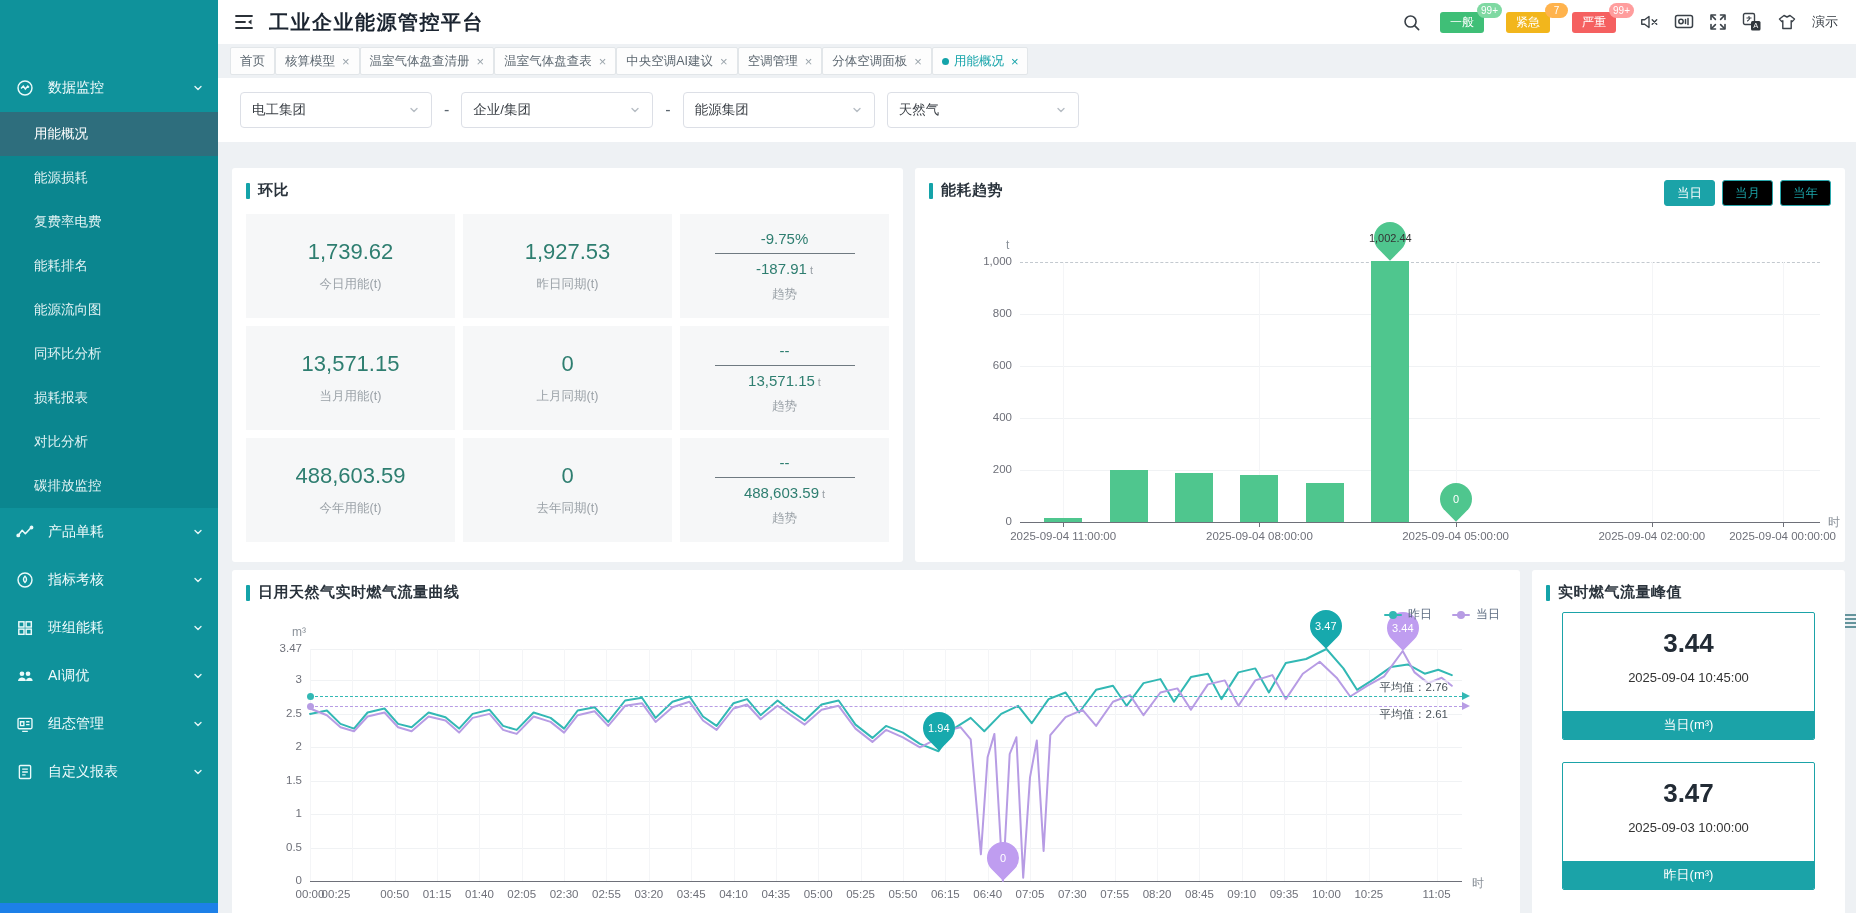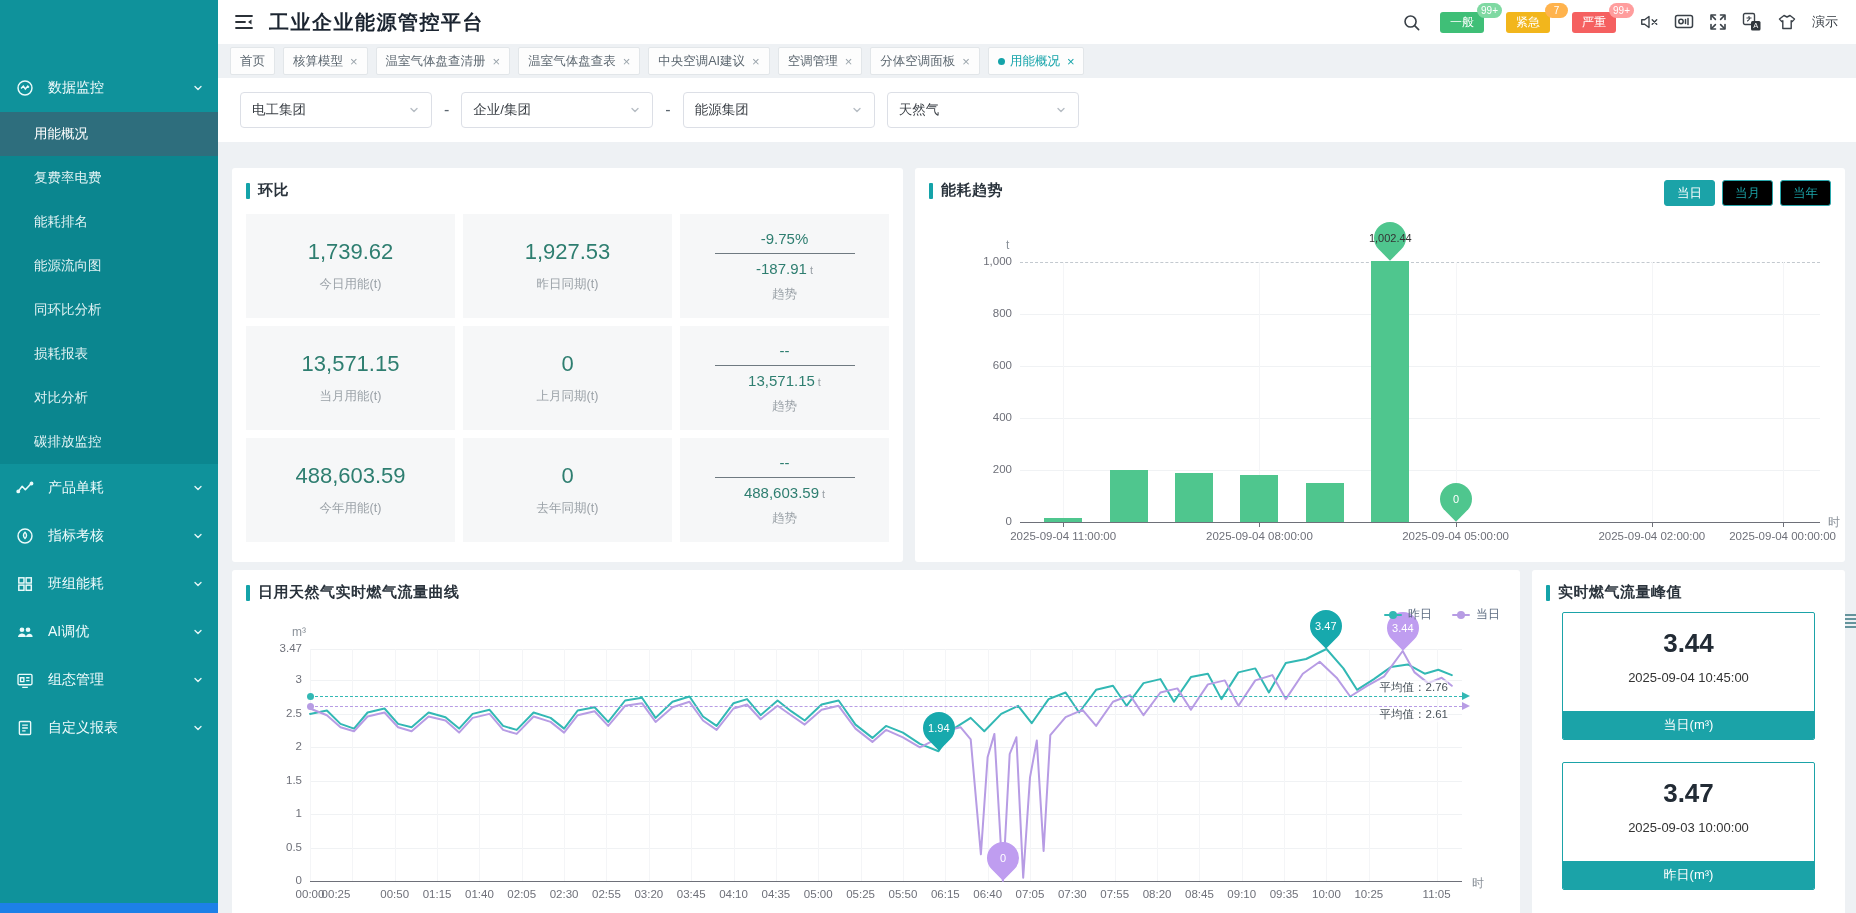--- a/index.html
+++ b/index.html
@@ -25,21 +25,21 @@
   .hright{margin-left:auto;display:flex;align-items:center;gap:15px}
   .hicon{display:flex;cursor:pointer}
   .badges{display:flex;align-items:center;gap:22px;margin:0 8px 0 4px}
   .badge{position:relative;display:inline-flex;align-items:center;height:21px;padding:0 10px;border-radius:3px;
          color:#fff;font-size:12px;cursor:pointer}
   .badge-bubble{position:absolute;top:-9px;right:-18px;min-width:15px;height:15px;line-height:15px;padding:0 4px;
                 border-radius:8px;color:#fff;font-size:10px;text-align:center}
   .demo{font-size:13px;color:#2e353c;cursor:pointer}
 
   
-  .tabbar{position:absolute;left:218px;top:44px;width:1551px;height:34px;display:flex;align-items:center;gap:8px;
+  .tabbar{position:absolute;left:218px;top:44px;width:1551px;height:34px;display:flex;align-items:center;gap:0;
           padding-left:12px;box-sizing:border-box;z-index:3}
   .tab{height:26px;display:inline-flex;align-items:center;gap:5px;background:#fdfdfd;border:1px solid #e2e6e9;
        border-radius:2px;padding:0 9px;font-size:12.5px;color:#5c6770;cursor:pointer;white-space:nowrap}
   .tab.active{color:#14a3a9}
   .tabdot{width:7px;height:7px;border-radius:50%;background:#14a3a9}
   .tabclose{color:#9aa4ab;font-size:13px;margin-left:2px}
   .tab.active .tabclose{color:#14a3a9}
 
   
   .filterbar{position:absolute;left:218px;top:78px;width:1638px;height:64px;background:#fff;display:flex;
@@ -126,20 +126,21 @@
           </span>
           <span class="slabel">数据监控</span>
           <span class="schev">
             <svg width="12" height="12" viewBox="0 0 16 16" fill="none" stroke="currentColor" stroke-width="1.8" stroke-linecap="round" stroke-linejoin="round">
               <path d="M4 6l4 4 4-4"></path>
             </svg>
           </span>
         </div>
         <div class="submenu">
           <div class="sub-item active">用能概况</div>
+          <div class="sub-item">能源损耗</div>
           <div class="sub-item">复费率电费</div>
           <div class="sub-item">能耗排名</div>
           <div class="sub-item">能源流向图</div>
           <div class="sub-item">同环比分析</div>
           <div class="sub-item">损耗报表</div>
           <div class="sub-item">对比分析</div>
           <div class="sub-item">碳排放监控</div>
         </div>
         <div class="side-item">
           <span class="sicon">

